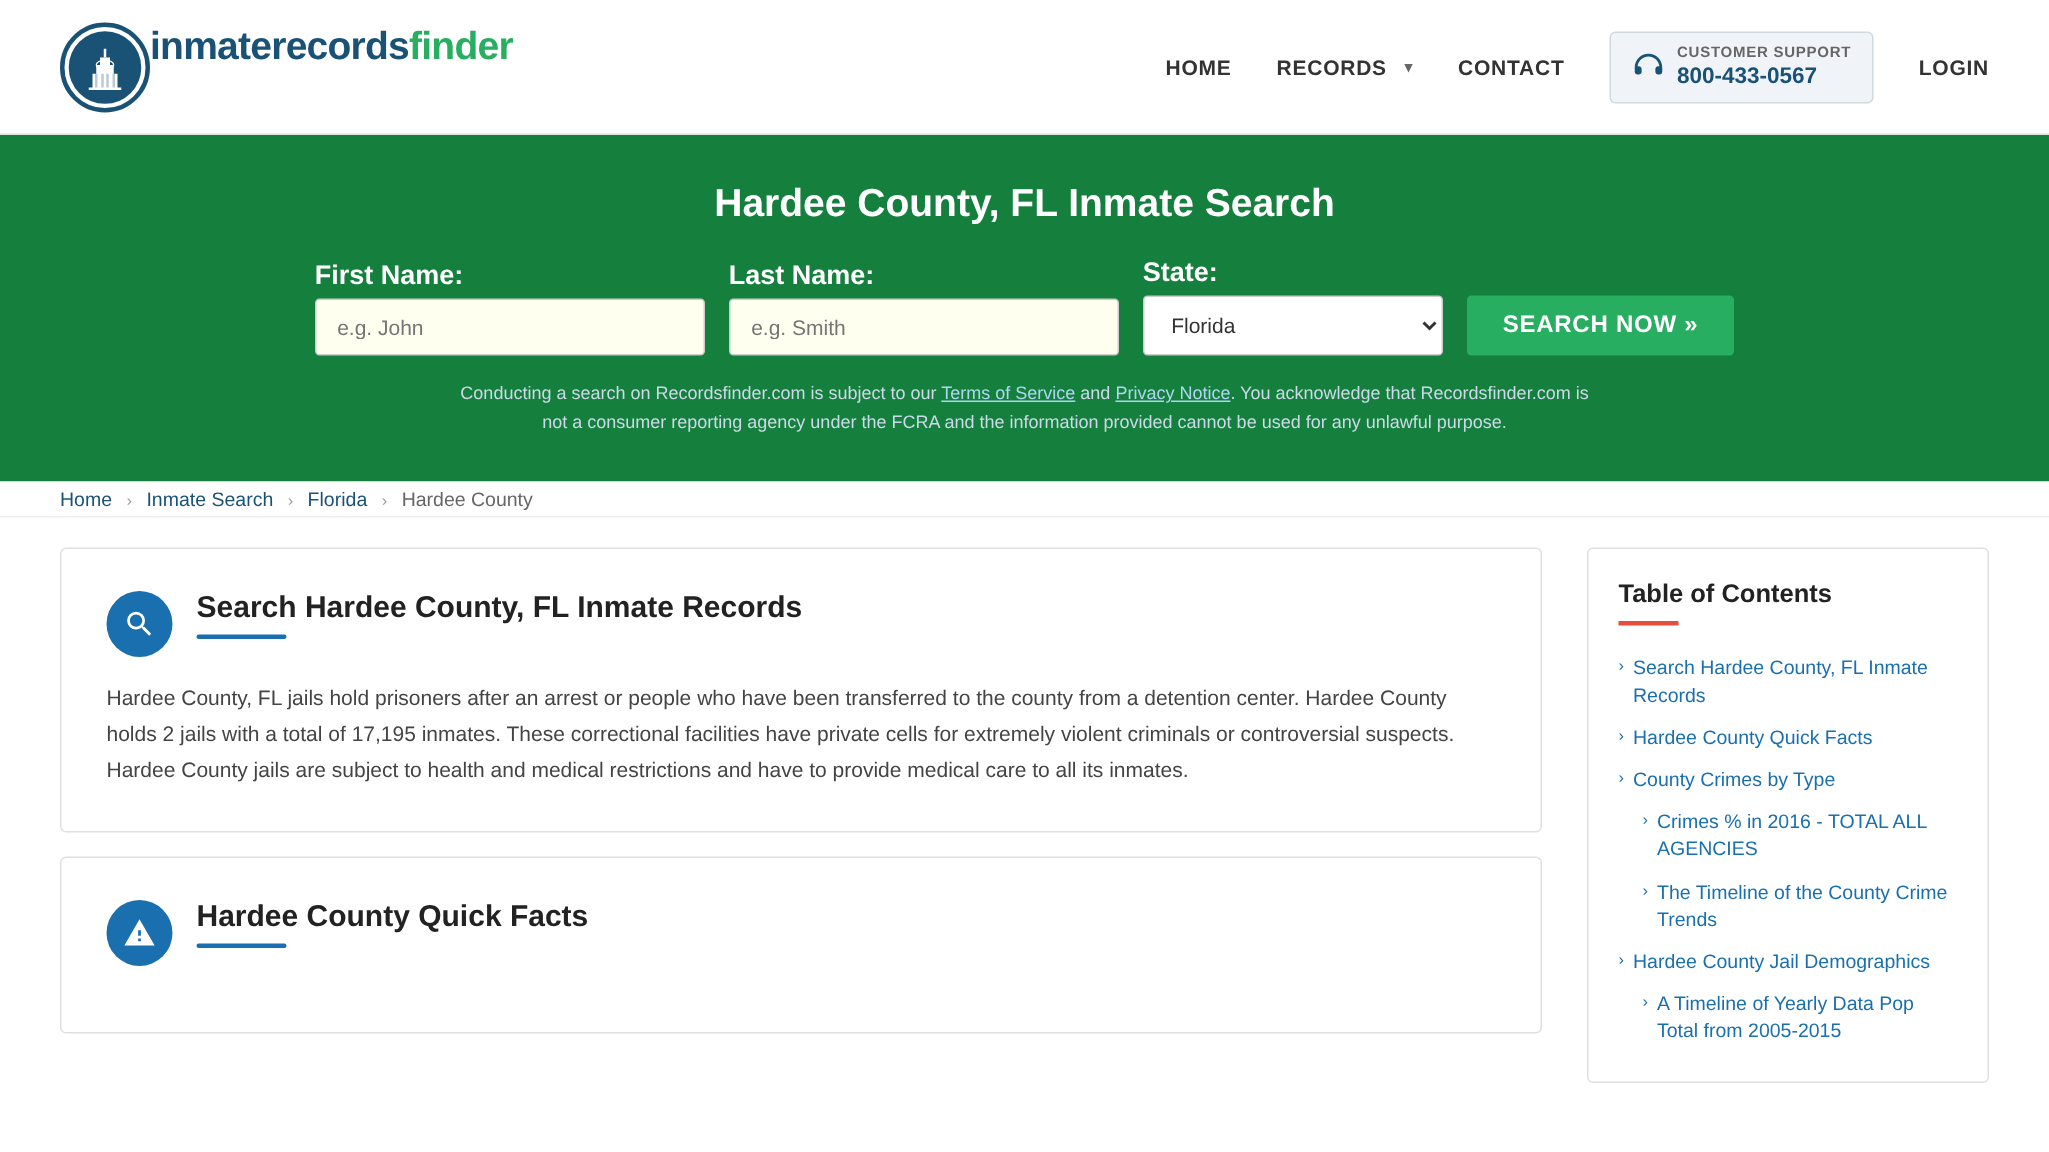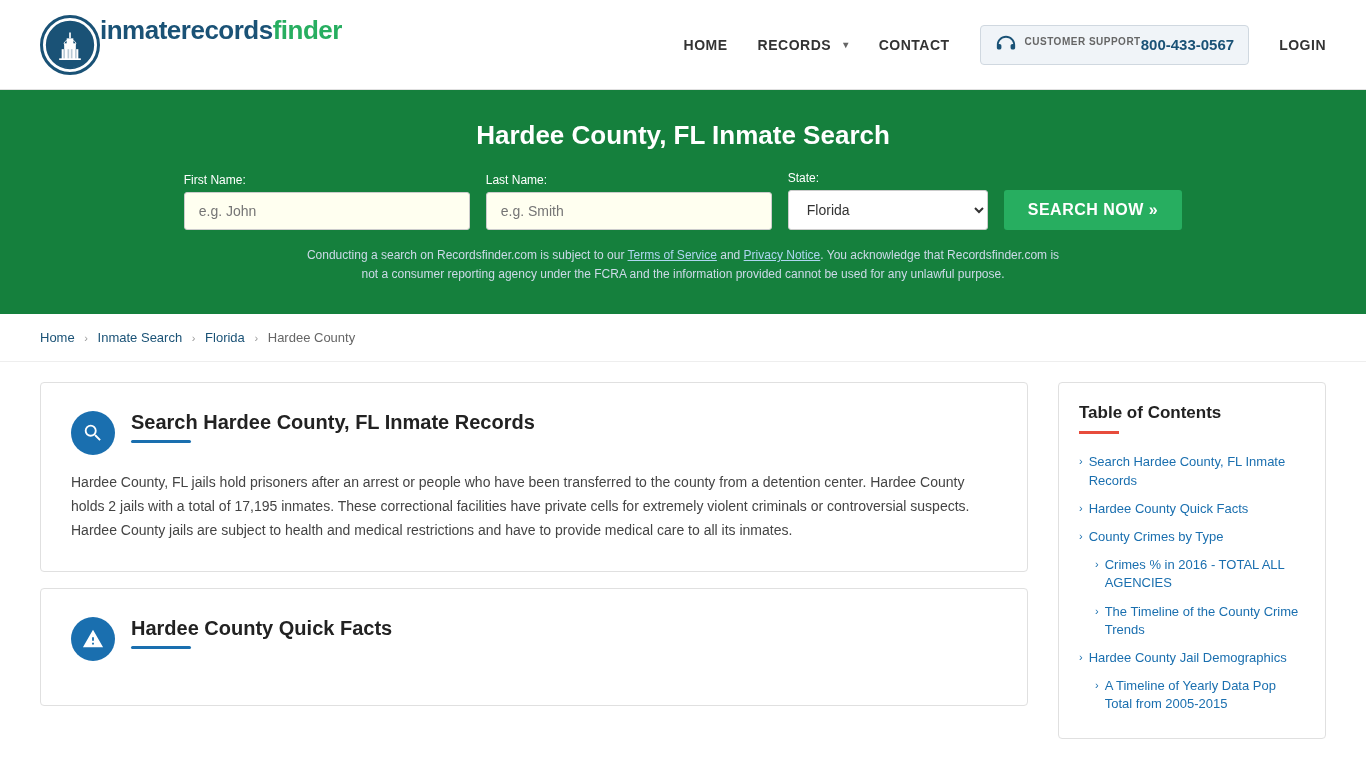--- a/index.html
+++ b/index.html
@@ -80,21 +80,21 @@
       padding: 8px 14px;
       cursor: pointer;
     }
     .headset-icon {
       width: 22px;
       height: 22px;
       color: #1a5276;
     }
     .support-text {
       display: flex;
-      flex-direction: row;
+      flex-direction: column;
       line-height: 1.2;
     }
     .support-label {
       font-size: 10px;
       color: #666;
       font-weight: 600;
       letter-spacing: 0.5px;
     }
     .support-number {
       font-size: 15px;
@@ -126,33 +126,33 @@
       justify-content: center;
       gap: 16px;
       margin-bottom: 16px;
     }
     .form-group {
       display: flex;
       flex-direction: column;
       align-items: flex-start;
     }
     .form-label {
-      font-size: 12px;
+      font-size: 18px;
       color: #fff;
       margin-bottom: 5px;
-      font-weight: 400;
+      font-weight: 700;
     }
     .form-input {
       background: #fffff0;
       border: 1px solid #ccc;
       border-radius: 3px;
       padding: 10px 14px;
       font-size: 14px;
       color: #999;
-      width: 286px;
+      width: 260px;
       outline: none;
     }
     .form-select {
       background: #fff;
       border: 1px solid #ccc;
       border-radius: 3px;
       padding: 10px 30px 10px 14px;
       font-size: 14px;
       color: #333;
       width: 200px;
@@ -178,21 +178,21 @@
       margin: 0 auto;
       line-height: 1.6;
     }
     .hero-disclaimer a {
       color: #aed6f1;
       text-decoration: underline;
     }
 
     
     .breadcrumb {
-      padding: 16px 40px;
+      padding: 4px 40px;
       font-size: 13px;
       color: #666;
       background: #fff;
       border-bottom: 1px solid #eee;
     }
     .breadcrumb a {
       color: #1a5276;
       text-decoration: none;
     }
     .breadcrumb-sep {

